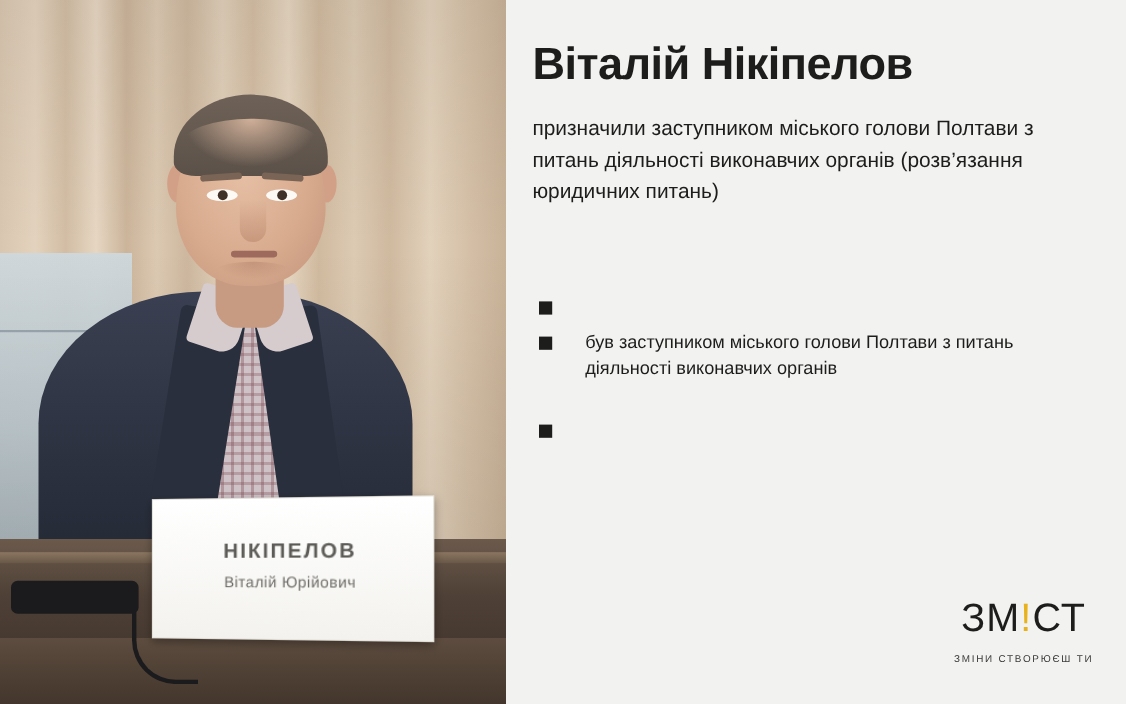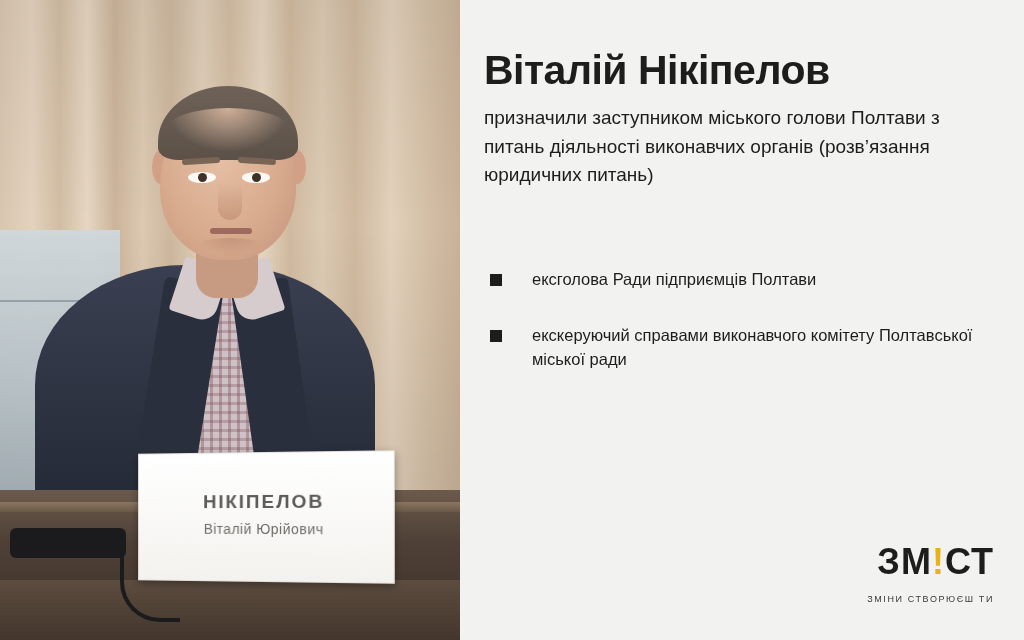--- a/index.html
+++ b/index.html
@@ -285,21 +285,21 @@
     position: absolute;
     left: 460px;
     top: 0;
     width: 564px;
     height: 640px;
     background: #f2f2f0;
   }
   .title {
     position: absolute;
     left: 24px;
-    top: 48px;
+    top: 36px;
     width: 516px;
     font-size: 41px;
     font-weight: bold;
     color: #1d1d1b;
     letter-spacing: -0.5px;
     line-height: 1.1;
   }
   .subtitle {
     position: absolute;
     left: 24px;
@@ -332,25 +332,24 @@
     background: #1d1d1b;
   }
   .logo {
     position: absolute;
     right: 30px;
     bottom: 36px;
     text-align: center;
   }
   .logo-word {
     font-size: 36px;
-    font-weight: bold;
+    font-weight: normal;
     color: #1d1d1b;
     letter-spacing: 1px;
     line-height: 1;
-    text-align: right;
   }
   .logo-word .dot { color: #e8b21c; }
   .logo-tag {
     margin-top: 14px;
     font-size: 9px;
     letter-spacing: 1.6px;
     color: #3a3a38;
   }
 </style>
 </head>
@@ -400,28 +399,27 @@
     </div>
   </div>
 
   <div class="content">
     <div class="title">Віталій Нікіпелов</div>
     <div class="subtitle">призначили заступником міського голови Полтави з питань діяльності виконавчих органів (розв’язання юридичних питань)</div>
 
     <div class="bullets">
       <div class="bullet">
         <span class="marker"></span>
-        <span>ексголова Ради підприємців  Полтави</span>
       </div>
       <div class="bullet">
         <span class="marker"></span>
+        <span>був заступником міського голови Полтави з питань діяльності виконавчих органів</span>
       </div>
       <div class="bullet">
         <span class="marker"></span>
-        <span>екскеруючий справами виконавчого  комітету Полтавської міської ради</span>
       </div>
     </div>
 
     <div class="logo">
       <div class="logo-word"><span>ЗМ</span><span class="dot">!</span><span>СТ</span></div>
       <div class="logo-tag">ЗМІНИ СТВОРЮЄШ ТИ</div>
     </div>
   </div>
 
 </div>

